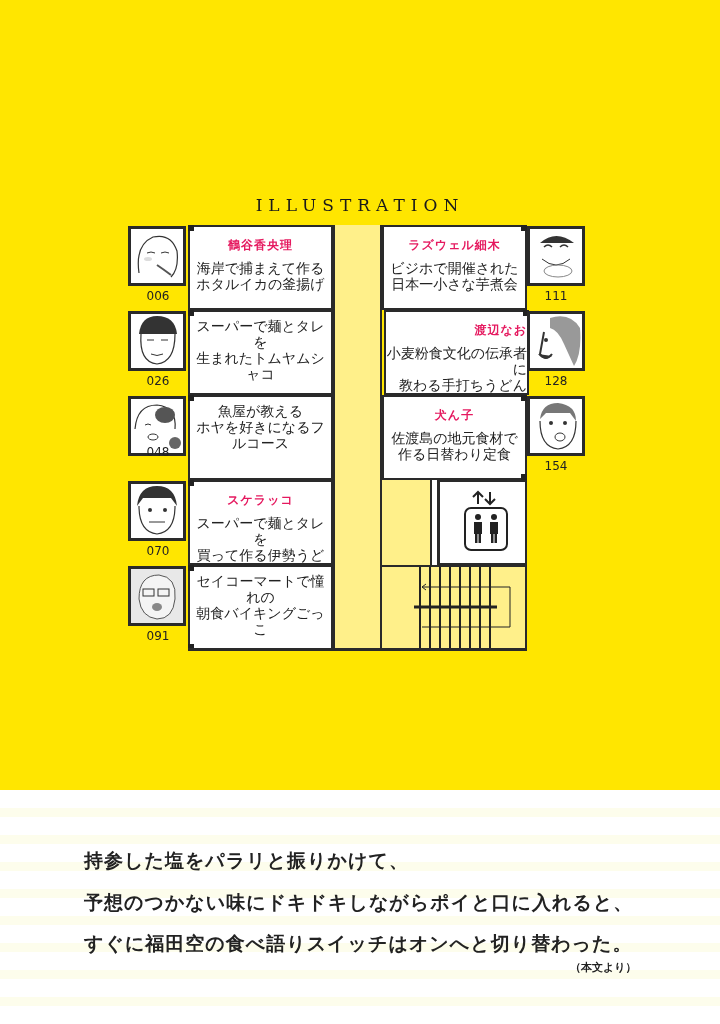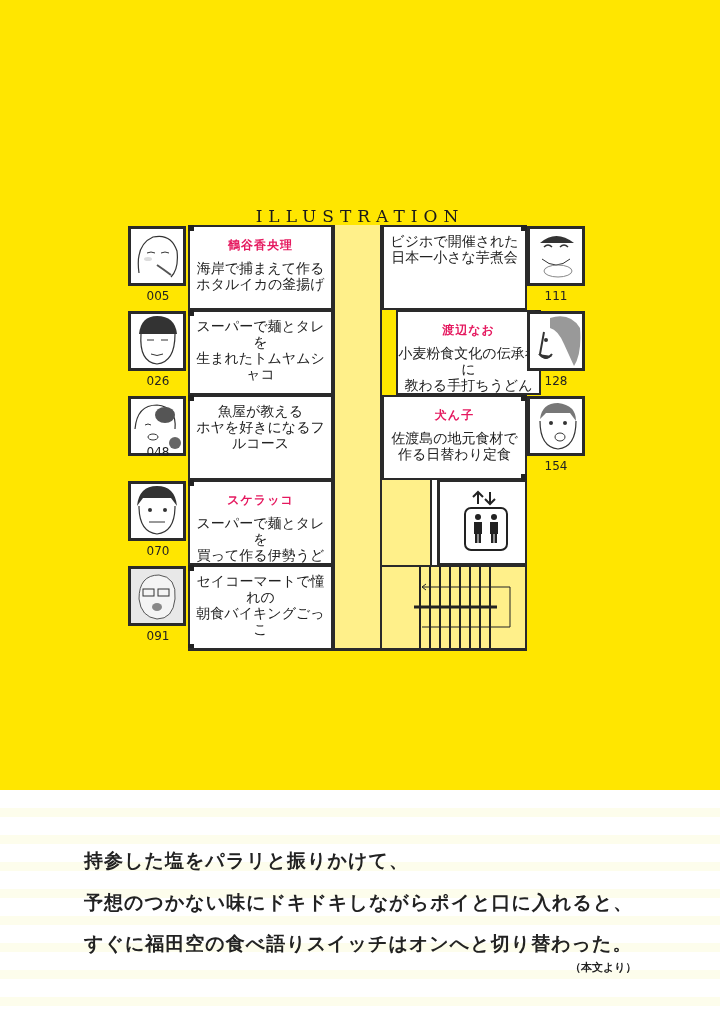--- a/index.html
+++ b/index.html
@@ -1,20 +1,20 @@
 <!DOCTYPE html>
 <html><head>
 <meta charset="utf-8">
 <style>
   html, body { margin: 0; padding: 0; }
   body { width: 720px; height: 1024px; position: relative; overflow: hidden; background: #fff; font-family: "DejaVu Sans", sans-serif; }
   .top { position: absolute; left: 0; top: 0; width: 720px; height: 790px; background: #FFE600; }
   .bottom { position: absolute; left: 0; top: 790px; width: 720px; height: 234px;
     background: repeating-linear-gradient(180deg, #ffffff 0px, #ffffff 18px, #fdfdec 18px, #fdfdec 27px); }
-  .title { position: absolute; left: 0; width: 720px; top: 206px; text-align: center; font-family: "DejaVu Serif", serif; font-size: 17px; letter-spacing: 6px; color: #1a1a1a; }
+  .title { position: absolute; left: 0; width: 720px; top: 195px; text-align: center; font-family: "DejaVu Serif", serif; font-size: 17px; letter-spacing: 6px; color: #1a1a1a; }
   .plan { position: absolute; left: 0; top: 0; }
   .corridor { position: absolute; left: 333px; top: 225px; width: 49px; height: 425px; background: #FFF08A; border-left: 2px solid #2a2a2a; border-right: 2px solid #2a2a2a; box-sizing: border-box; }
   .room { position: absolute; width: 145px; height: 85px; background: #fff; border: 2px solid #2a2a2a; box-sizing: border-box; text-align: center; }
   .room .name { display: block; margin-top: 10px; font-size: 12px; font-weight: bold; color: #E5195F; letter-spacing: 1px; }
   .room .desc { display: block; margin-top: 6px; font-size: 14px; line-height: 16px; color: #222; }
   .room .corner { position: absolute; width: 6px; height: 6px; background: #222; }
   .portrait { position: absolute; width: 58px; height: 60px; background: #fff; border: 3px solid #2a2a2a; box-sizing: border-box; overflow: hidden; }
   .portrait svg { width: 100%; height: 100%; display: block; }
   .pnum { position: absolute; width: 60px; text-align: center; font-size: 12px; color: #222; }
   .elevator { position: absolute; left: 438px; top: 480px; width: 89px; height: 85px; background: #fff; border: 2px solid #2a2a2a; box-sizing: border-box; }
@@ -38,21 +38,21 @@
 
   <div class="portrait" style="left:128px;top:226px;">
     <svg viewBox="0 0 52 54">
         <rect width="52" height="54" fill="#fff"></rect>
         <path d="M8 44 Q4 16 22 8 Q40 4 46 22 Q48 40 40 48" fill="none" stroke="#333" stroke-width="1.2"></path>
         <path d="M16 24 q4 -2 8 0 M30 24 q4 -2 8 0" stroke="#333" fill="none"></path>
         <ellipse cx="17" cy="30" rx="4" ry="2" fill="#ddd"></ellipse>
         <path d="M26 36 q6 4 14 10" stroke="#555" fill="none" stroke-width="2"></path>
       </svg>
   </div>
-  <div class="pnum" style="left:128px;top:289px;">005</div>
+  <div class="pnum" style="left:128px;top:289px;">006</div>
   <div class="room" style="left:188px;top:225px;">
     <span class="name">鶴谷香央理</span>
     <span class="desc">海岸で捕まえて作る</span>
     <span class="desc" style="margin-top:0">ホタルイカの釜揚げ</span>
     <div class="corner" style="left:-2px;top:-2px;"></div>
   </div>
 
   <div class="portrait" style="left:128px;top:311px;">
     <svg viewBox="0 0 52 54">
         <rect width="52" height="54" fill="#fff"></rect>
@@ -115,36 +115,37 @@
   </div>
   <div class="pnum" style="left:128px;top:629px;">091</div>
   <div class="room" style="left:188px;top:565px;">
     <span class="desc">セイコーマートで憧れの</span>
     <span class="desc" style="margin-top:0">朝食バイキングごっこ</span>
     <div class="corner" style="left:-2px;top:-2px;"></div>
     <div class="corner" style="left:-2px;bottom:-2px;"></div>
   </div>
 
   <div class="room" style="left:382px;top:225px;">
+    <span class="name">ラズウェル細木</span>
     <span class="desc">ビジホで開催された</span>
     <span class="desc" style="margin-top:0">日本一小さな芋煮会</span>
     <div class="corner" style="right:-2px;top:-2px;"></div>
   </div>
   <div class="portrait" style="left:527px;top:226px;">
     <svg viewBox="0 0 52 54">
         <rect width="52" height="54" fill="#fff"></rect>
         <path d="M10 14 Q26 0 44 14" fill="#333"></path>
         <path d="M14 18 q4 -4 8 0 M30 18 q4 -4 8 0" stroke="#333" fill="none" stroke-width="1.5"></path>
         <path d="M12 30 q14 12 28 0" stroke="#333" fill="none"></path>
         <ellipse cx="28" cy="42" rx="14" ry="6" fill="none" stroke="#888"></ellipse>
       </svg>
   </div>
   <div class="pnum" style="left:526px;top:289px;">111</div>
 
-  <div class="room" style="left:396px;top:310px;">
+  <div class="room" style="left:384px;top:310px;text-align:right;">
     <span class="name">渡辺なお</span>
     <span class="desc">小麦粉食文化の伝承者に</span>
     <span class="desc" style="margin-top:0">教わる手打ちうどん</span>
     <div class="corner" style="right:-2px;top:-2px;"></div>
   </div>
   <div class="portrait" style="left:527px;top:311px;">
     <svg viewBox="0 0 52 54">
         <rect width="52" height="54" fill="#fff"></rect>
         <path d="M20 4 Q40 -2 50 14 Q52 40 44 52 L34 30 Q28 16 20 14 Z" fill="#999"></path>
         <path d="M14 18 L10 40 Q16 48 22 40" fill="none" stroke="#333" stroke-width="2"></path>

